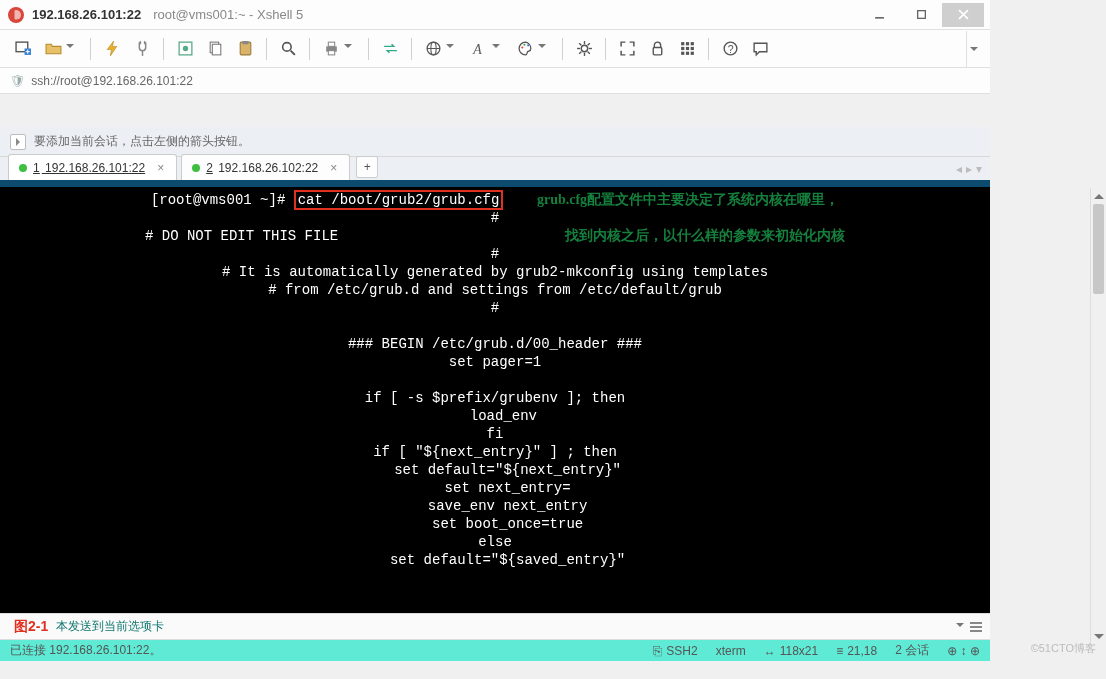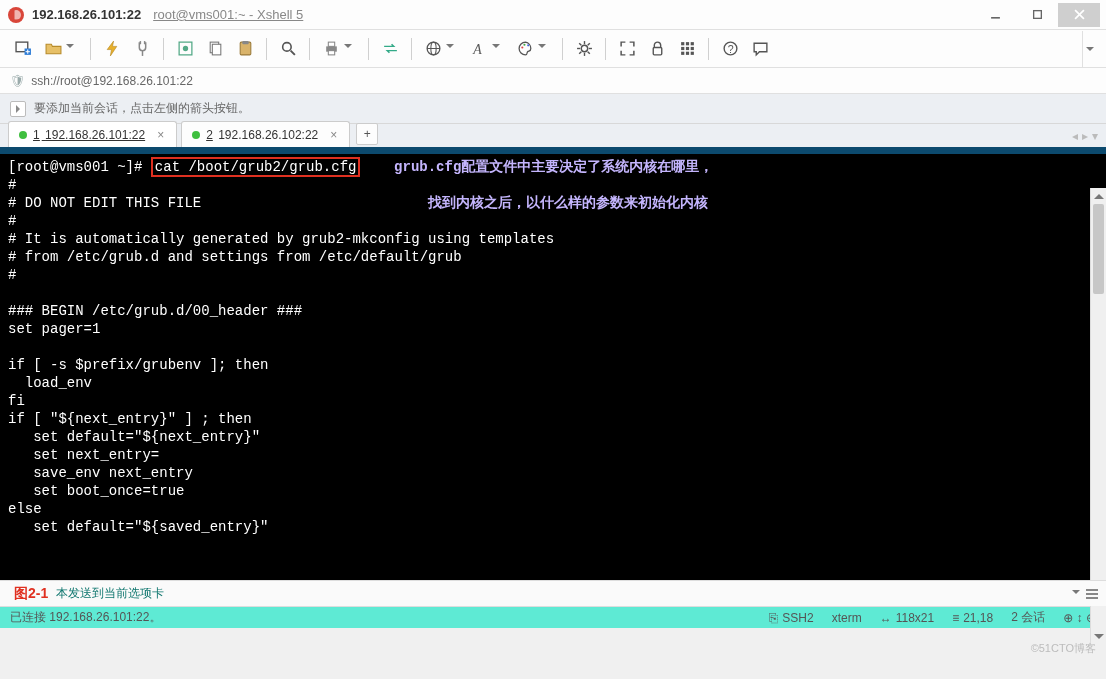--- a/index.html
+++ b/index.html
@@ -29,21 +29,21 @@
     position: relative;
   }
   .app-icon::after {
     content:"";
     position:absolute; inset:3px;
     background:#fff; border-radius:50%;
     clip-path: polygon(35% 0, 100% 0, 100% 100%, 35% 100%);
     opacity:.6;
   }
   .title-text { font-weight: bold; font-size: 13px; color: #333; }
-  .title-sub { margin-left: 12px; color: #888; font-size: 13px; text-decoration: underline; }
+  .title-sub { margin-left: 12px; color: #888; font-size: 13px; }
   .win-controls { margin-left: auto; display: flex; }
   .win-btn {
     width: 42px; height: 24px;
     display: flex; align-items: center; justify-content: center;
     color: #666; cursor: pointer;
   }
   .win-btn.close { background: #cfcfcf; color:#fff; }
   .win-btn svg { width: 11px; height: 11px; }
 
   
@@ -99,20 +99,21 @@
   .addrbar .shield { margin-right:6px; color:#9aa; }
 
   
   .infobar {
     height: 30px;
     background: #eceff3;
     display: flex; align-items: center;
     padding: 0 10px; color: #666;
     border-bottom: 1px solid #d8d8d8;
     gap:8px;
+    margin-top:33px;
   }
   .infobar .arrowbox {
     width:16px; height:16px; border:1px solid #bcbcbc;
     display:flex; align-items:center; justify-content:center;
     background:#fff; border-radius:2px;
   }
   .infobar .arrowbox .tri { border:4px solid transparent; border-left-color:#8a8a8a; margin-left:3px;}
 
   
   .tabstrip {
@@ -158,21 +159,21 @@
     height: 426px;
     white-space: pre;
     overflow: hidden;
     position:relative;
   }
   .hl-box {
     border: 2px solid #e03020;
     padding: 0 2px;
     color: #fff;
   }
-  .annot { color: #c4b5fd; font-weight: bold; font-family:Liberation Mono, monospace; }
+  .annot { color: #15803d; font-weight: bold; font-family:Liberation Serif, serif; }
   .scroll-v {
     position:absolute; right:0; top:188px; width:16px; bottom:34px;
     background:#f0f0f0; border-left:1px solid #ddd;
   }
   .scroll-v .thumb {
     position:absolute; left:2px; right:2px; top:16px; height:90px;
     background:#c7c7c7; border-radius:2px;
   }
   .scroll-v .arr { position:absolute; left:0; right:0; height:16px;
     display:flex; align-items:center; justify-content:center; color:#777;}
@@ -207,21 +208,21 @@
     gap:18px;
   }
   .statusbar .seg { display:flex; align-items:center; gap:4px; }
   .statusbar .spacer { flex:1; }
   .watermark {
     position:absolute; right:10px; bottom:23px;
     color:#bcbcbc; font-size:11px;
     font-family:"Microsoft YaHei",sans-serif;
   }
 
-  .root { display:flex; flex-direction:column; width:1106px; height:679px; }
+  .root { display:flex; flex-direction:column; width:990px; height:679px;text-align:center; }
 
   .tool-btn svg { width:17px; height:17px; }
 </style>
 </head>
 <body>
 <div class="root">
 
 <div class="titlebar">
   <span class="app-icon"></span>
   <span class="title-text">192.168.26.101:22</span>

